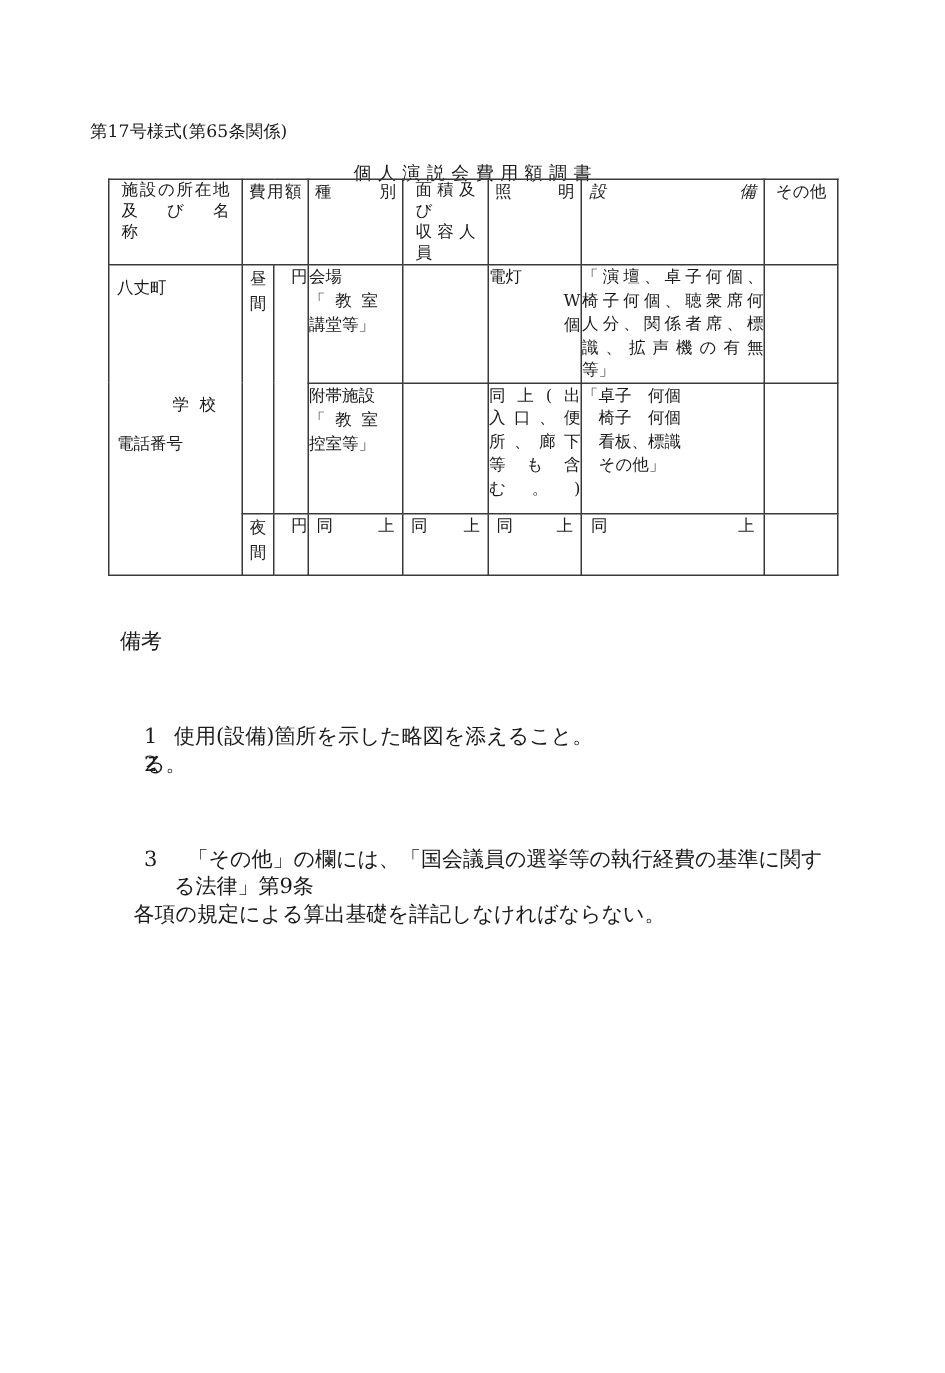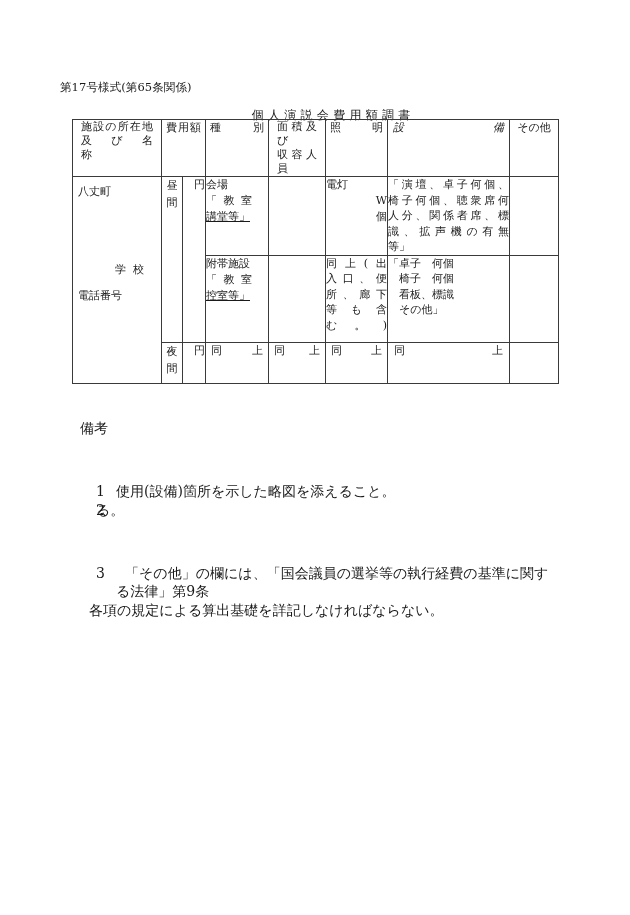--- a/index.html
+++ b/index.html
@@ -31,21 +31,21 @@
     top: 80px;
     font-size: 11.5px;
     line-height: 14px;
     letter-spacing: 0.1px;
     white-space: nowrap;
   }
 
   
   .doc-title {
     position: absolute;
-    left: 88px;
+    left: 72px;
     top: 107px;
     width: 486px;
     text-align: center;
     font-size: 12px;
     line-height: 16px;
     letter-spacing: 4.3px;
     text-indent: 4.3px;
     white-space: nowrap;
   }
 
@@ -152,21 +152,21 @@
     line-height: 16px;
   }
   .kind .l1 { white-space: nowrap; }
   .kind .l2 {
     display: block;
     width: 46px;
     text-align: justify;
     text-align-last: justify;
     white-space: nowrap;
   }
-  .kind .l3 { white-space: nowrap; text-decoration: underline; }
+  .kind .l3 { white-space: nowrap; }
 
   
   .light {
     padding: 7px 6px 6px 5px;
     line-height: 16px;
   }
   .light .lead { display: block; }
   .light .r { display: block; text-align: right; }
 
   .light-just {

